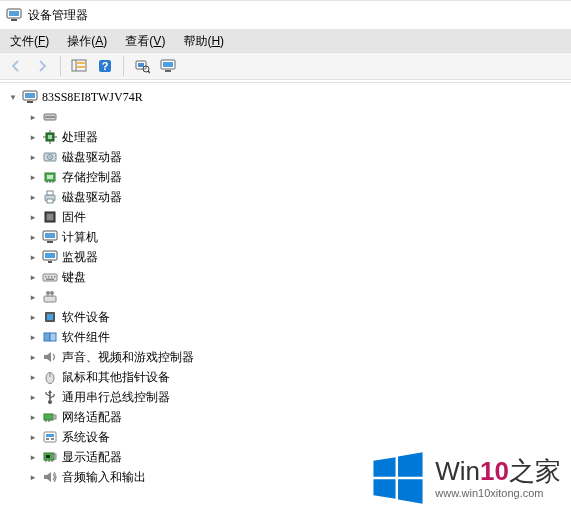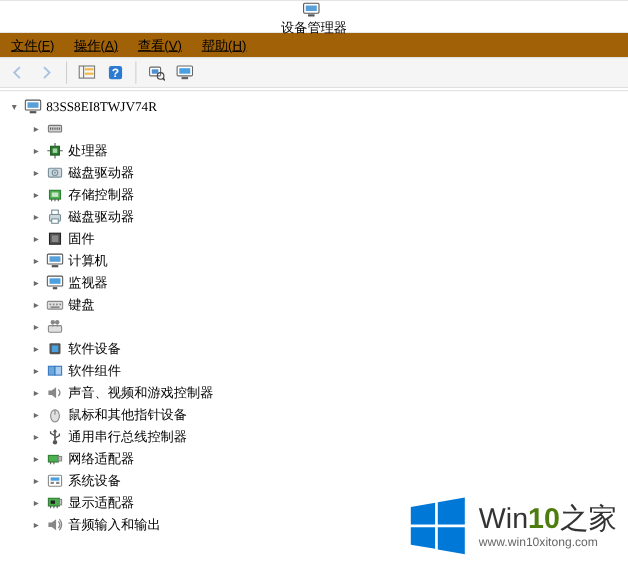--- a/index.html
+++ b/index.html
@@ -16,38 +16,36 @@
   }
   
   .titlebar {
     height: 30px;
     background: #fff;
     display: flex;
     align-items: center;
     padding: 0 6px;
     border-top: 1px solid #e5e5e5;
     border-bottom: 1px solid #e5e5e5;
-    flex-direction: column;
   }
   .titlebar .app-icon {
     width: 16px; height: 16px;
     margin-right: 6px;
     display: inline-flex;
     align-items: center;
     justify-content: center;
   }
   .titlebar .title-text { font-size: 12px; }
   
   .menubar {
     height: 22px;
     display: flex;
     align-items: center;
     padding: 0 4px;
-    background: #a16207;
-    text-decoration: underline;
+    background: #e5e5e5;
   }
   .menuitem {
     padding: 2px 6px;
     margin-right: 6px;
     cursor: default;
   }
   .menuitem .accel { text-decoration: underline; }
   
   .toolbar {
     height: 28px;
@@ -114,21 +112,21 @@
     position: absolute;
     right: 10px;
     bottom: 6px;
     display: flex;
     align-items: center;
     gap: 10px;
     pointer-events: none;
   }
   .watermark .txt { line-height: 1.2; }
   .watermark .t1 { font-size: 26px; font-weight: 500; color: #333; }
-  .watermark .t1 b { color: #4d7c0f; font-weight: 700; }
+  .watermark .t1 b { color: #be185d; font-weight: 700; }
   .watermark .t2 { font-size: 11px; color: #666; }
 </style>
 </head>
 <body>
 
 <div class="titlebar">
   <span class="app-icon">
     <svg width="16" height="16" viewBox="0 0 16 16">
       <rect x="1" y="2" width="14" height="9" rx="1" fill="#fff" stroke="#555"></rect>
       <rect x="3" y="4" width="10" height="5" fill="#5aa0d8"></rect>

